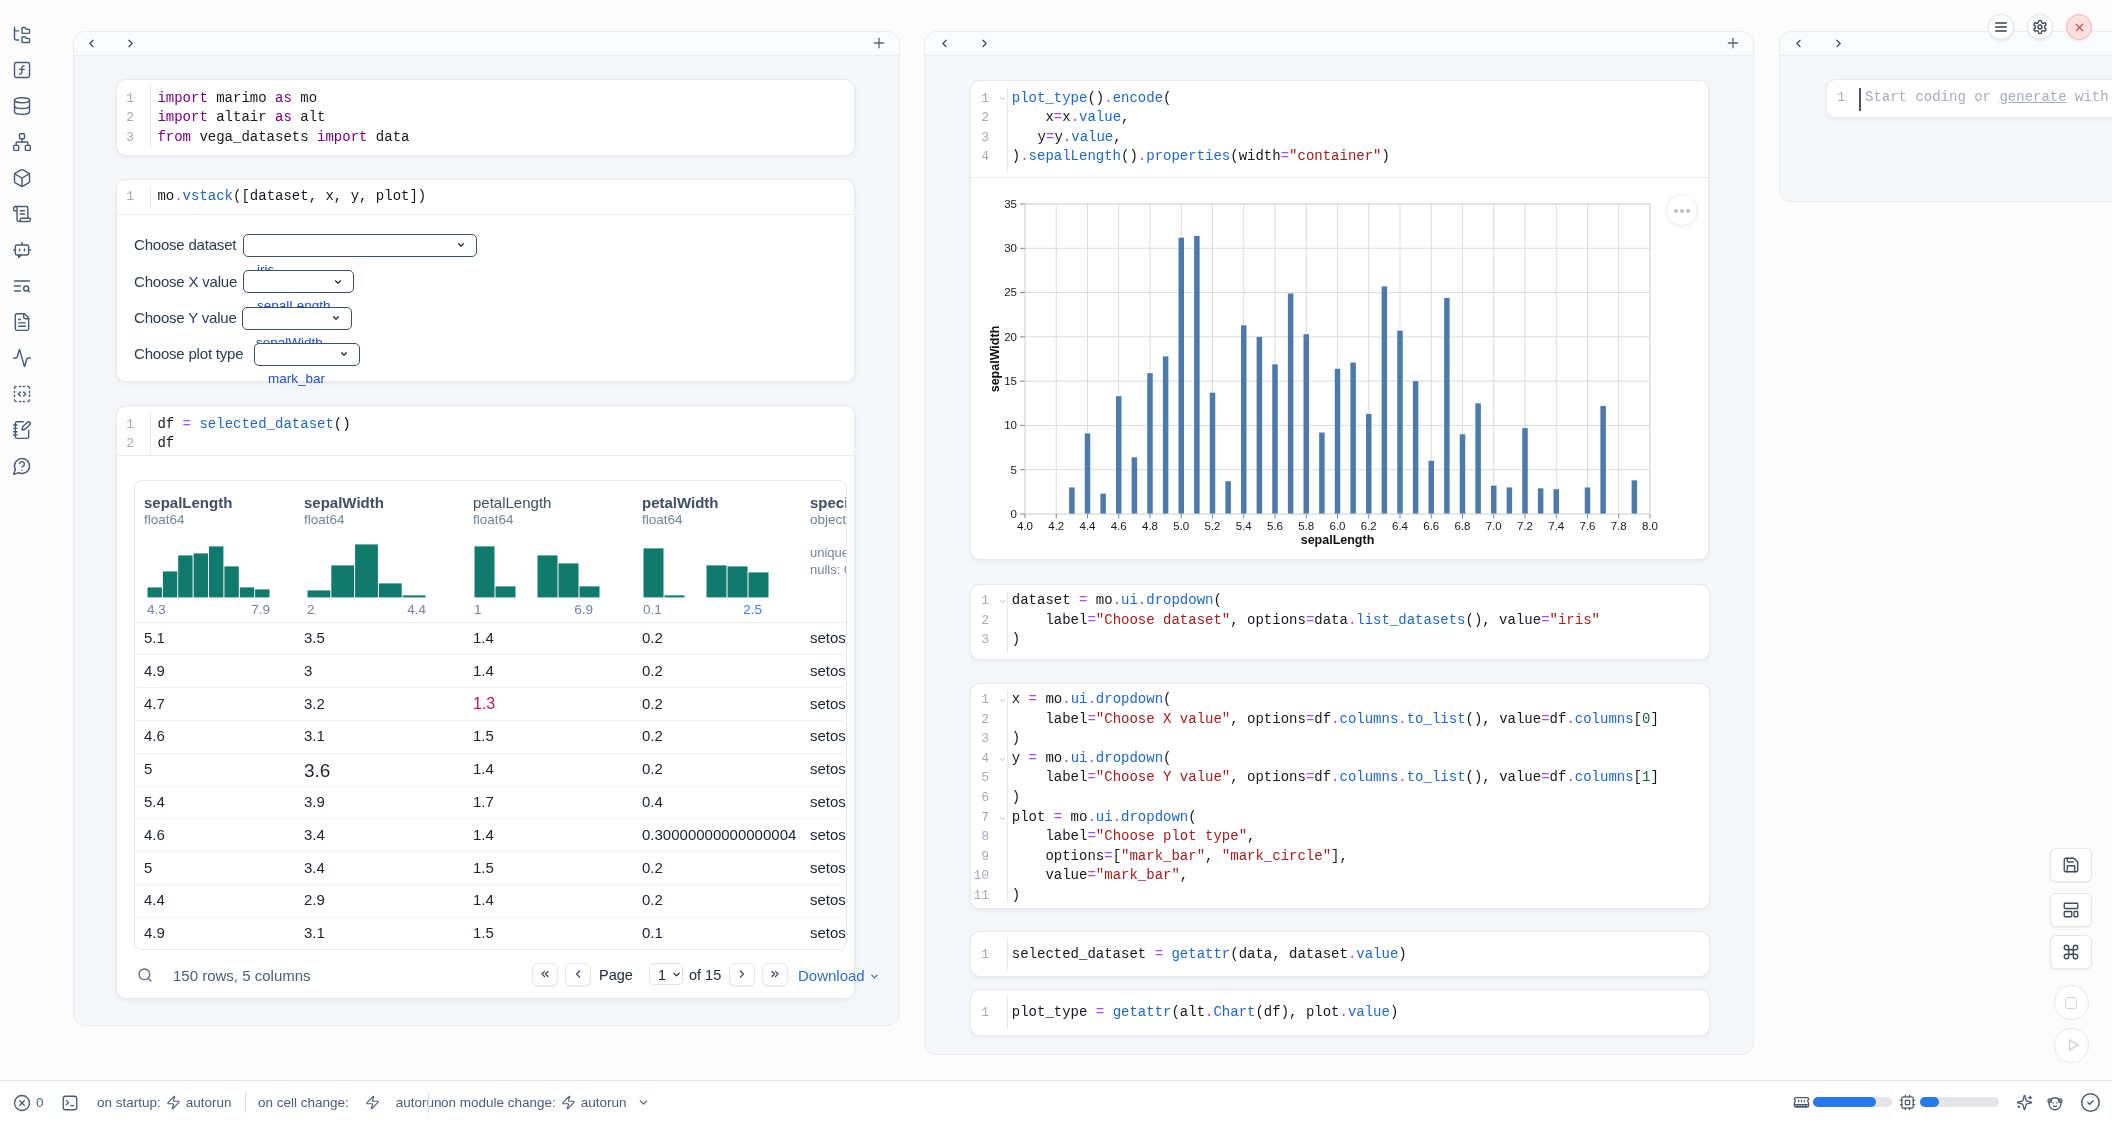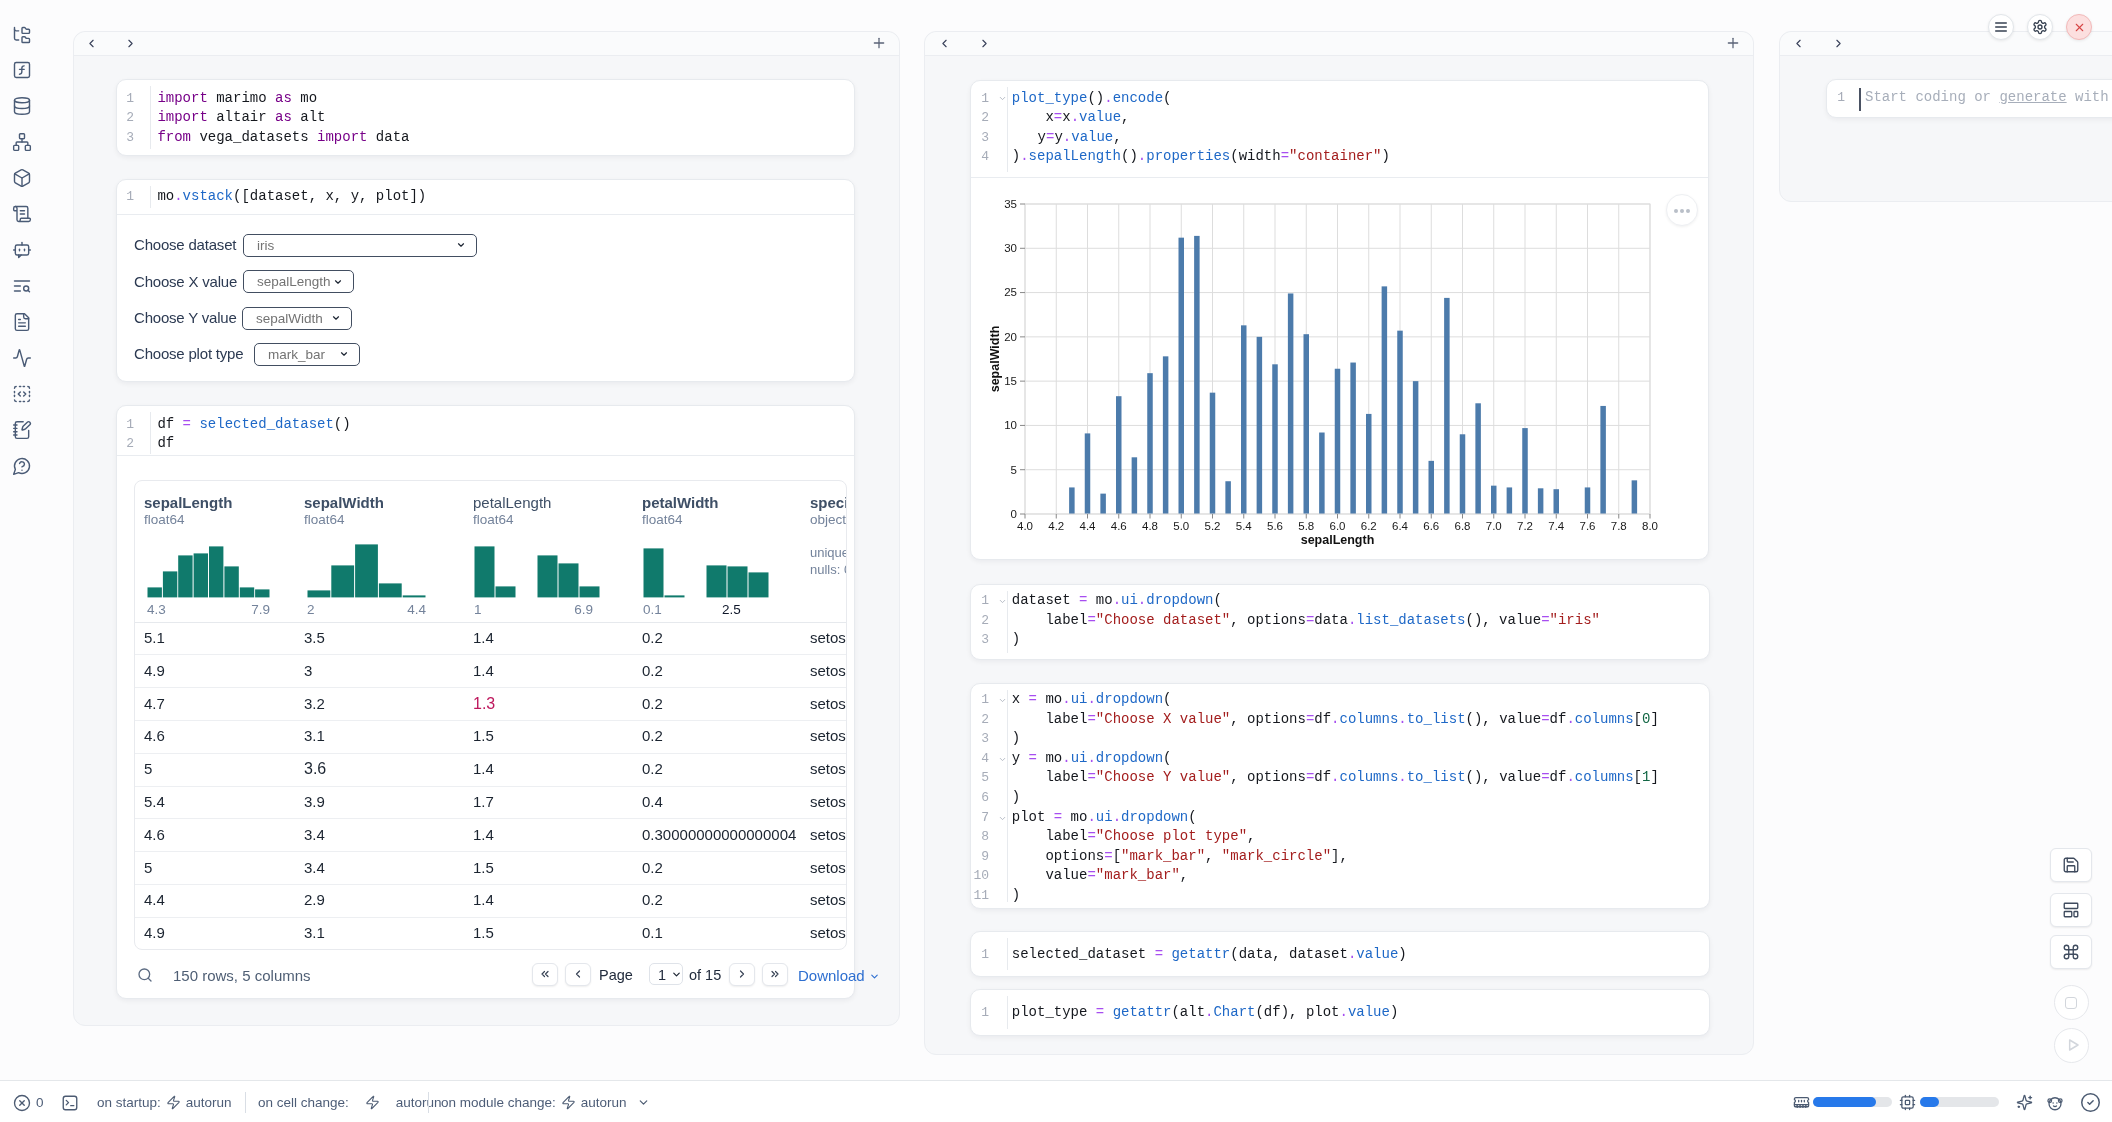--- a/index.html
+++ b/index.html
@@ -8,21 +8,21 @@
 .cell{position:absolute;background:#fff;border:1px solid #e7eaee;border-radius:10px;box-shadow:0 2px 5px rgba(15,23,42,.05);}
 .code{position:absolute;left:0;right:0;top:0;font-family:"Liberation Mono", monospace;font-size:14px;}
 .cl{position:relative;height:19.6px;line-height:19.6px;white-space:pre;}
 .ln{position:absolute;top:0;height:19.6px;text-align:right;color:#a6acb8;font-size:13px;font-family:"Liberation Mono", monospace;}
 .ct{position:absolute;top:0;height:19.6px;color:#15181e;}
 .gut{position:absolute;top:6px;bottom:6px;width:0;border-left:1px solid #e7eaee;}
 .k{color:#770088} .s{color:#a31d1d} .p{color:#1e68c7} .o{color:#a74ef0} .n{color:#116644}
 .outsep{position:absolute;left:0;right:0;border-top:1px solid #e9ecf0;}
 .ddrow{position:absolute;font-size:15px;color:#2c3a52;letter-spacing:-0.2px;}
 .ddbox{position:absolute;background:#fff;border:1.2px solid #424e61;border-radius:5px;}
-.ddtext{position:absolute;font-size:13.5px;color:#737373;white-space:pre;}
+.ddtext{position:absolute;font-size:13.5px;color:#1d4ed8;white-space:pre;margin-top:24px;}
 .hbtn{position:absolute;background:#fff;border:1px solid #e4e7ec;border-radius:6px;box-shadow:0 1px 2px rgba(0,0,0,.07);}
 .sbtxt{color:#4d5d77;font-size:13.5px;}
 </style></head>
 <body>
 <svg class="abs" style="left:12px;top:25px" width="20" height="20" viewBox="0 0 24 24" fill="none" stroke="#4a5b76" stroke-width="1.7" stroke-linecap="round" stroke-linejoin="round">
     <path d="M20 10a1 1 0 0 0 1-1V6a1 1 0 0 0-1-1h-2.5a1 1 0 0 1-.8-.4l-.9-1.2A1 1 0 0 0 15 3h-2a1 1 0 0 0-1 1v5a1 1 0 0 0 1 1Z"></path>
     <path d="M20 21a1 1 0 0 0 1-1v-3a1 1 0 0 0-1-1h-2.5a1 1 0 0 1-.8-.4l-.9-1.2a1 1 0 0 0-.8-.4h-2a1 1 0 0 0-1 1v5a1 1 0 0 0 1 1Z"></path>
     <path d="M3 5a2 2 0 0 0 2 2h3"></path>
     <path d="M3 3v13a2 2 0 0 0 2 2h3"></path>
   </svg>
@@ -234,21 +234,21 @@
         <rect x="592.5" y="85.4" width="20.0" height="31" fill="#107a6c"></rect>
         <rect x="613.5" y="91.4" width="20.0" height="25" fill="#107a6c"></rect>
       </svg>
       <div class="abs" style="left:12px;top:121px;font-size:13.5px;color:#74839b">4.3</div>
       <div class="abs" style="left:95px;top:121px;width:40px;text-align:right;font-size:13.5px;color:#74839b">7.9</div>
       <div class="abs" style="left:172px;top:121px;font-size:13.5px;color:#74839b">2</div>
       <div class="abs" style="left:251px;top:121px;width:40px;text-align:right;font-size:13.5px;color:#74839b">4.4</div>
       <div class="abs" style="left:339px;top:121px;font-size:13.5px;color:#74839b">1</div>
       <div class="abs" style="left:418px;top:121px;width:40px;text-align:right;font-size:13.5px;color:#74839b">6.9</div>
       <div class="abs" style="left:508px;top:121px;font-size:13.5px;color:#74839b">0.1</div>
-      <div class="abs" style="left:587px;top:121px;width:40px;text-align:left;font-size:13.5px;color:#0f172a">2.5</div>
+      <div class="abs" style="left:587px;top:121px;width:40px;text-align:right;font-size:13.5px;color:#3b82f6">2.5</div>
       <div class="abs" style="left:0;top:141px;width:713px;height:0;border-top:1px solid #e6e9ed"></div>
       <div class="abs" style="left:9px;top:148.5px;font-size:15px;color:#1b2430;white-space:nowrap">5.1</div>
       <div class="abs" style="left:169px;top:148.5px;font-size:15px;color:#1b2430;white-space:nowrap">3.5</div>
       <div class="abs" style="left:338px;top:148.5px;font-size:15px;color:#1b2430;white-space:nowrap">1.4</div>
       <div class="abs" style="left:507px;top:148.5px;font-size:15px;color:#1b2430;white-space:nowrap">0.2</div>
       <div class="abs" style="left:675px;top:148.5px;font-size:15px;color:#1b2430;white-space:nowrap">setosa</div>
       <div class="abs" style="left:0;top:173.8px;width:713px;height:0;border-top:1px solid #edeff2"></div>
       <div class="abs" style="left:9px;top:181.3px;font-size:15px;color:#1b2430;white-space:nowrap">4.9</div>
       <div class="abs" style="left:169px;top:181.3px;font-size:15px;color:#1b2430;white-space:nowrap">3</div>
       <div class="abs" style="left:338px;top:181.3px;font-size:15px;color:#1b2430;white-space:nowrap">1.4</div>
@@ -261,21 +261,21 @@
       <div class="abs" style="left:507px;top:214.1px;font-size:15px;color:#1b2430;white-space:nowrap">0.2</div>
       <div class="abs" style="left:675px;top:214.1px;font-size:15px;color:#1b2430;white-space:nowrap">setosa</div>
       <div class="abs" style="left:0;top:239.4px;width:713px;height:0;border-top:1px solid #edeff2"></div>
       <div class="abs" style="left:9px;top:246.9px;font-size:15px;color:#1b2430;white-space:nowrap">4.6</div>
       <div class="abs" style="left:169px;top:246.9px;font-size:15px;color:#1b2430;white-space:nowrap">3.1</div>
       <div class="abs" style="left:338px;top:246.9px;font-size:15px;color:#1b2430;white-space:nowrap">1.5</div>
       <div class="abs" style="left:507px;top:246.9px;font-size:15px;color:#1b2430;white-space:nowrap">0.2</div>
       <div class="abs" style="left:675px;top:246.9px;font-size:15px;color:#1b2430;white-space:nowrap">setosa</div>
       <div class="abs" style="left:0;top:272.2px;width:713px;height:0;border-top:1px solid #edeff2"></div>
       <div class="abs" style="left:9px;top:279.7px;font-size:15px;color:#1b2430;white-space:nowrap">5</div>
-      <div class="abs" style="left:169px;top:279.7px;font-size:16px;color:#1b2430;white-space:nowrap">3.6</div>
+      <div class="abs" style="left:169px;top:279.7px;font-size:19px;color:#1b2430;white-space:nowrap">3.6</div>
       <div class="abs" style="left:338px;top:279.7px;font-size:15px;color:#1b2430;white-space:nowrap">1.4</div>
       <div class="abs" style="left:507px;top:279.7px;font-size:15px;color:#1b2430;white-space:nowrap">0.2</div>
       <div class="abs" style="left:675px;top:279.7px;font-size:15px;color:#1b2430;white-space:nowrap">setosa</div>
       <div class="abs" style="left:0;top:305.0px;width:713px;height:0;border-top:1px solid #edeff2"></div>
       <div class="abs" style="left:9px;top:312.5px;font-size:15px;color:#1b2430;white-space:nowrap">5.4</div>
       <div class="abs" style="left:169px;top:312.5px;font-size:15px;color:#1b2430;white-space:nowrap">3.9</div>
       <div class="abs" style="left:338px;top:312.5px;font-size:15px;color:#1b2430;white-space:nowrap">1.7</div>
       <div class="abs" style="left:507px;top:312.5px;font-size:15px;color:#1b2430;white-space:nowrap">0.4</div>
       <div class="abs" style="left:675px;top:312.5px;font-size:15px;color:#1b2430;white-space:nowrap">setosa</div>
       <div class="abs" style="left:0;top:337.8px;width:713px;height:0;border-top:1px solid #edeff2"></div>

